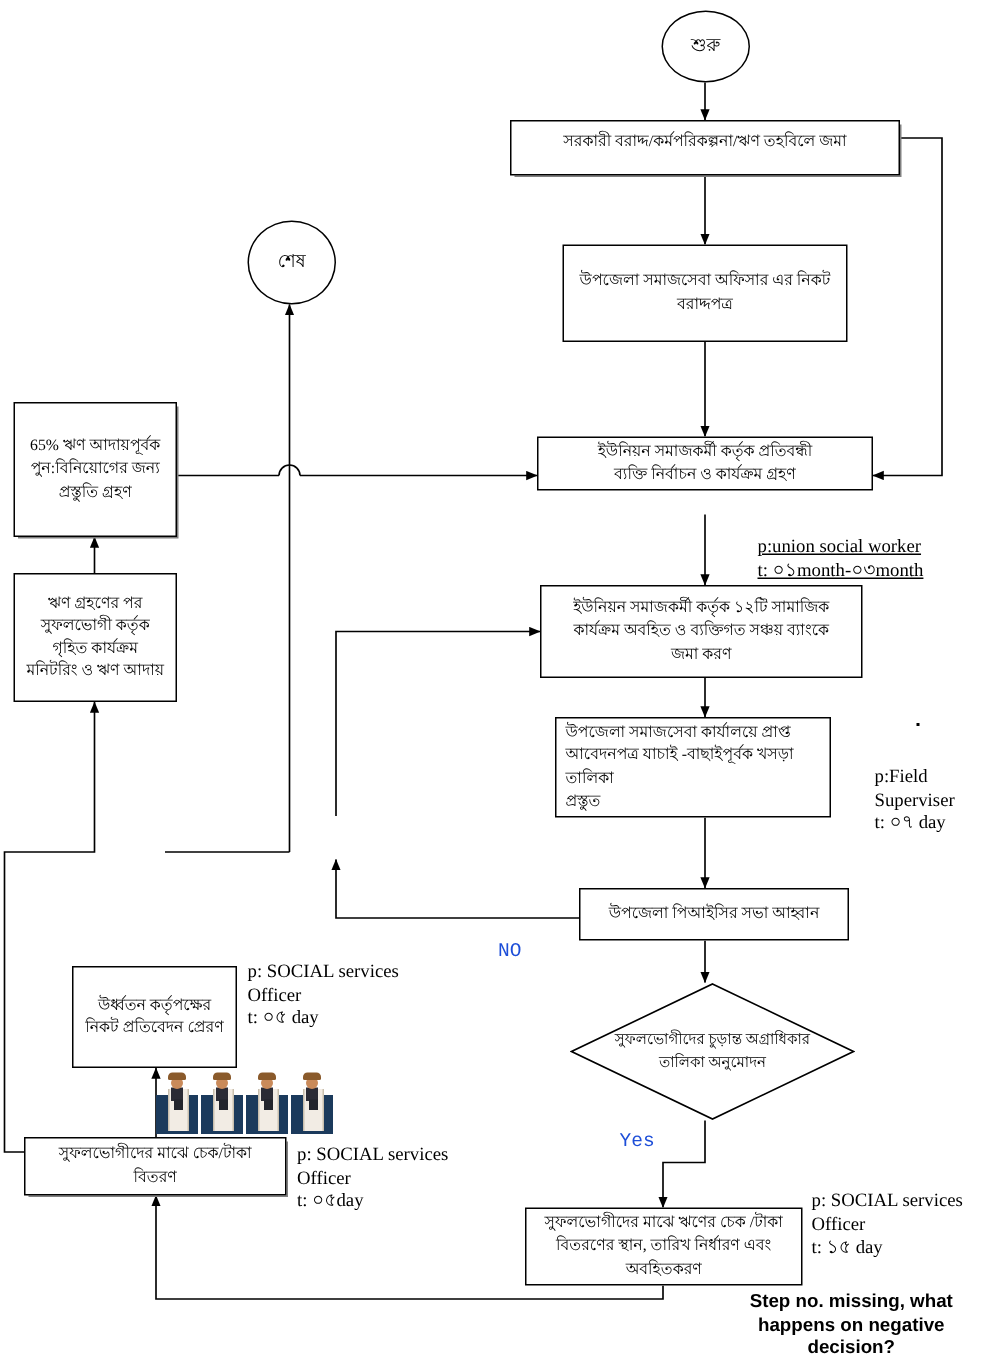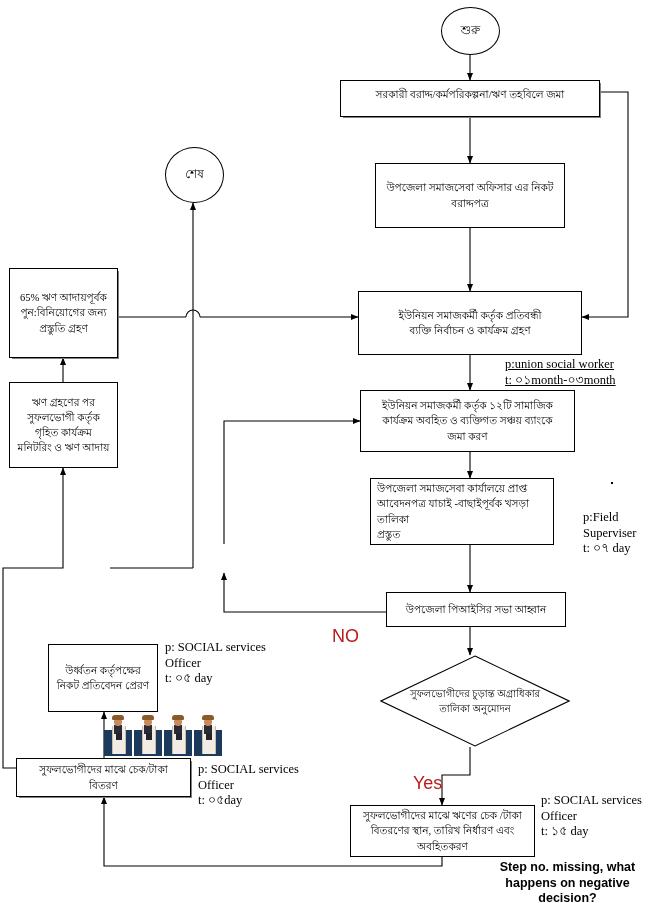--- a/index.html
+++ b/index.html
@@ -65,23 +65,23 @@
   .annot{
     position:absolute;
     font-family:"Liberation Serif","DejaVu Serif",serif;
     font-size:12.5px;
     line-height:1.25;
     white-space:pre-line;
     color:#000;
   }
   .edge-label{
     position:absolute;
-    font-family:Liberation Sans, sans-serif;
-    font-size:18px;
-    color:#b91c1c;
+    font-family:Liberation Mono, monospace;
+    font-size:13px;
+    color:#1d4ed8;
   }
   .note-bold{
     position:absolute;
     font-family:"Liberation Sans","DejaVu Sans",sans-serif;
     font-weight:bold;
     font-size:12.5px;
     line-height:1.25;
     text-align:center;
     white-space:pre-line;
     color:#000;
@@ -200,21 +200,21 @@
 
   <div class="node bn" style="left:375px; top:163px; width:190px; height:65px;">
     <span>উপজেলা সমাজসেবা অফিসার এর নিকট
 বরাদ্দপত্র</span>
   </div>
 
   <div class="node bn shadow" style="left:340px; top:80px; width:260px; height:37px; align-items:flex-start; padding-top:6px;">
     <span>সরকারী বরাদ্দ/কর্মপরিকল্পনা/ঋণ তহবিলে জমা</span>
   </div>
 
-  <div class="node bn" style="left:358px; top:291px; width:224px; height:64px;justify-content:center;">
+  <div class="node bn" style="left:358px; top:291px; width:224px; height:36px;justify-content:center;">
     <span>ইউনিয়ন সমাজকর্মী কর্তৃক প্রতিবন্ধী
 ব্যক্তি নির্বাচন ও কার্যক্রম গ্রহণ</span>
   </div>
 
   <div class="node bn" style="left:360px; top:390px; width:215px; height:62px;">
     <span>ইউনিয়ন সমাজকর্মী কর্তৃক ১২টি সামাজিক
 কার্যক্রম অবহিত ও ব্যক্তিগত সঞ্চয় ব্যাংকে
 জমা করণ</span>
   </div>
 
@@ -319,17 +319,17 @@
   <div class="annot" style="left:541px; top:793px;">p: SOCIAL services
 Officer
 t: ১৫ day</div>
 
   <div class="note-bold" style="left:485px; top:860px; width:165px;">Step no. missing, what
 happens on negative
 decision?</div>
 
   <div class="edge-label" style="left:332px; top:626px;">NO</div>
 
-  <div class="edge-label" style="left:413px; top:753px;margin-top:20px;">Yes</div>
+  <div class="edge-label" style="left:413px; top:753px;">Yes</div>
 
   <div style="position:absolute;left:611px;top:482px;width:2px;height:2px;background:#000;"></div>
 
 </div>
 
 </body></html>

